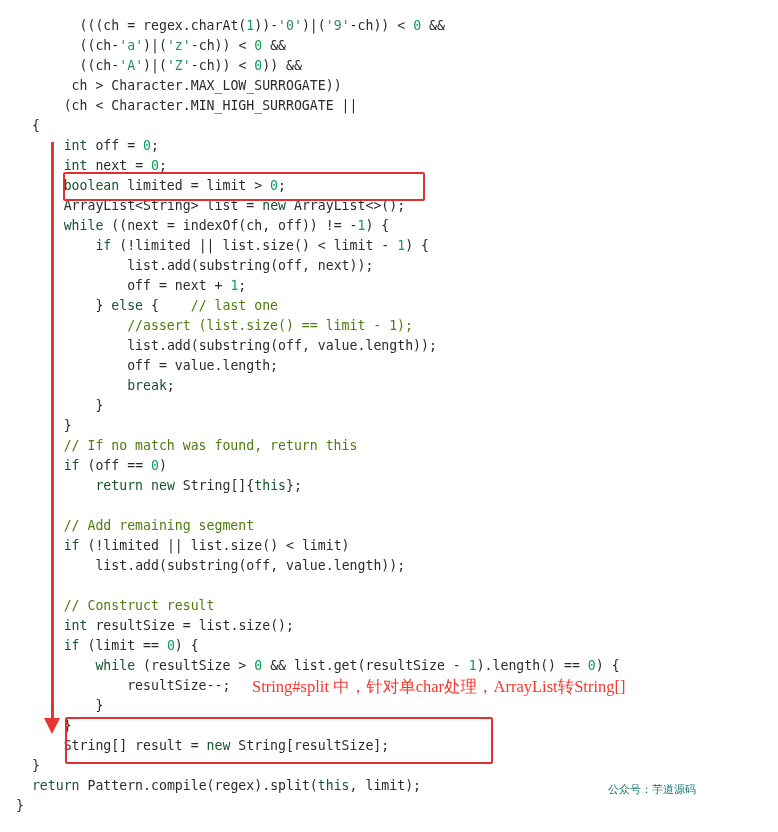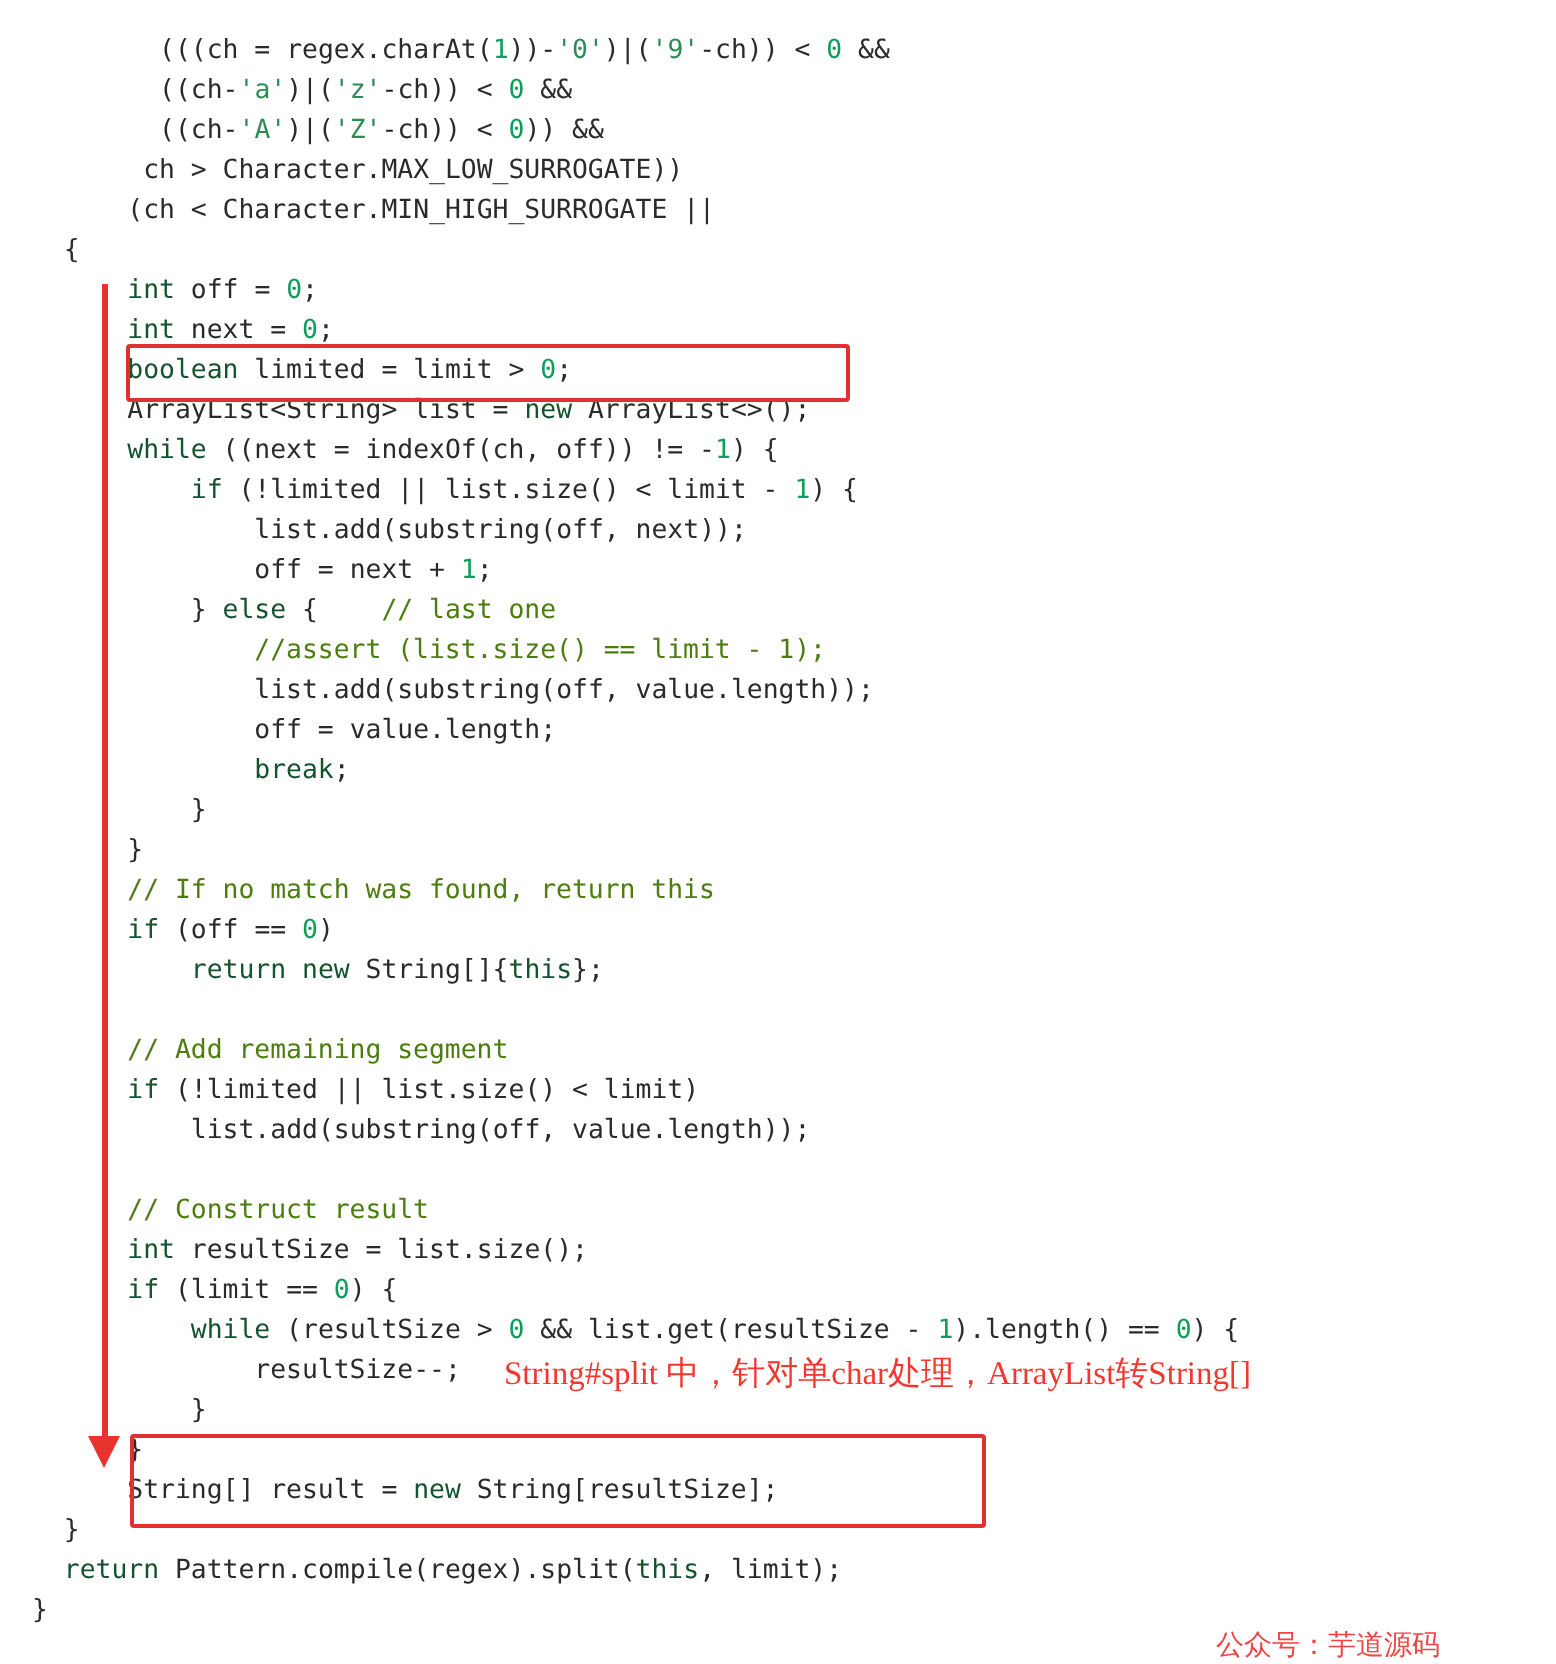--- a/index.html
+++ b/index.html
@@ -70,24 +70,24 @@
     color: #f4372e;
     font-family: Liberation Serif, serif;
     white-space: nowrap;
   }
   #note-label {
     font-size: 16.5px;
     left: 252px;
     top: 676px;
   }
   #watermark {
-    font-size: 14px;
+    font-size: 11px;
     left: 608px;
-    top: 814px;
-    color: #ef4444;
+    top: 782px;
+    color: #0f766e;
     font-weight: normal;
   }
 </style>
 </head>
 <body>
 
 <div id="code-block">
     <div class="code-line">        (((<span class="pln">ch</span> = <span class="pln">regex</span>.<span class="pln">charAt</span>(<span class="num">1</span>))-<span class="str">'0'</span>)|(<span class="str">'9'</span>-<span class="pln">ch</span>)) &lt; <span class="num">0</span> &amp;&amp;</div>
     <div class="code-line">        ((<span class="pln">ch</span>-<span class="str">'a'</span>)|(<span class="str">'z'</span>-<span class="pln">ch</span>)) &lt; <span class="num">0</span> &amp;&amp;</div>
     <div class="code-line">        ((<span class="pln">ch</span>-<span class="str">'A'</span>)|(<span class="str">'Z'</span>-<span class="pln">ch</span>)) &lt; <span class="num">0</span>)) &amp;&amp;</div>

